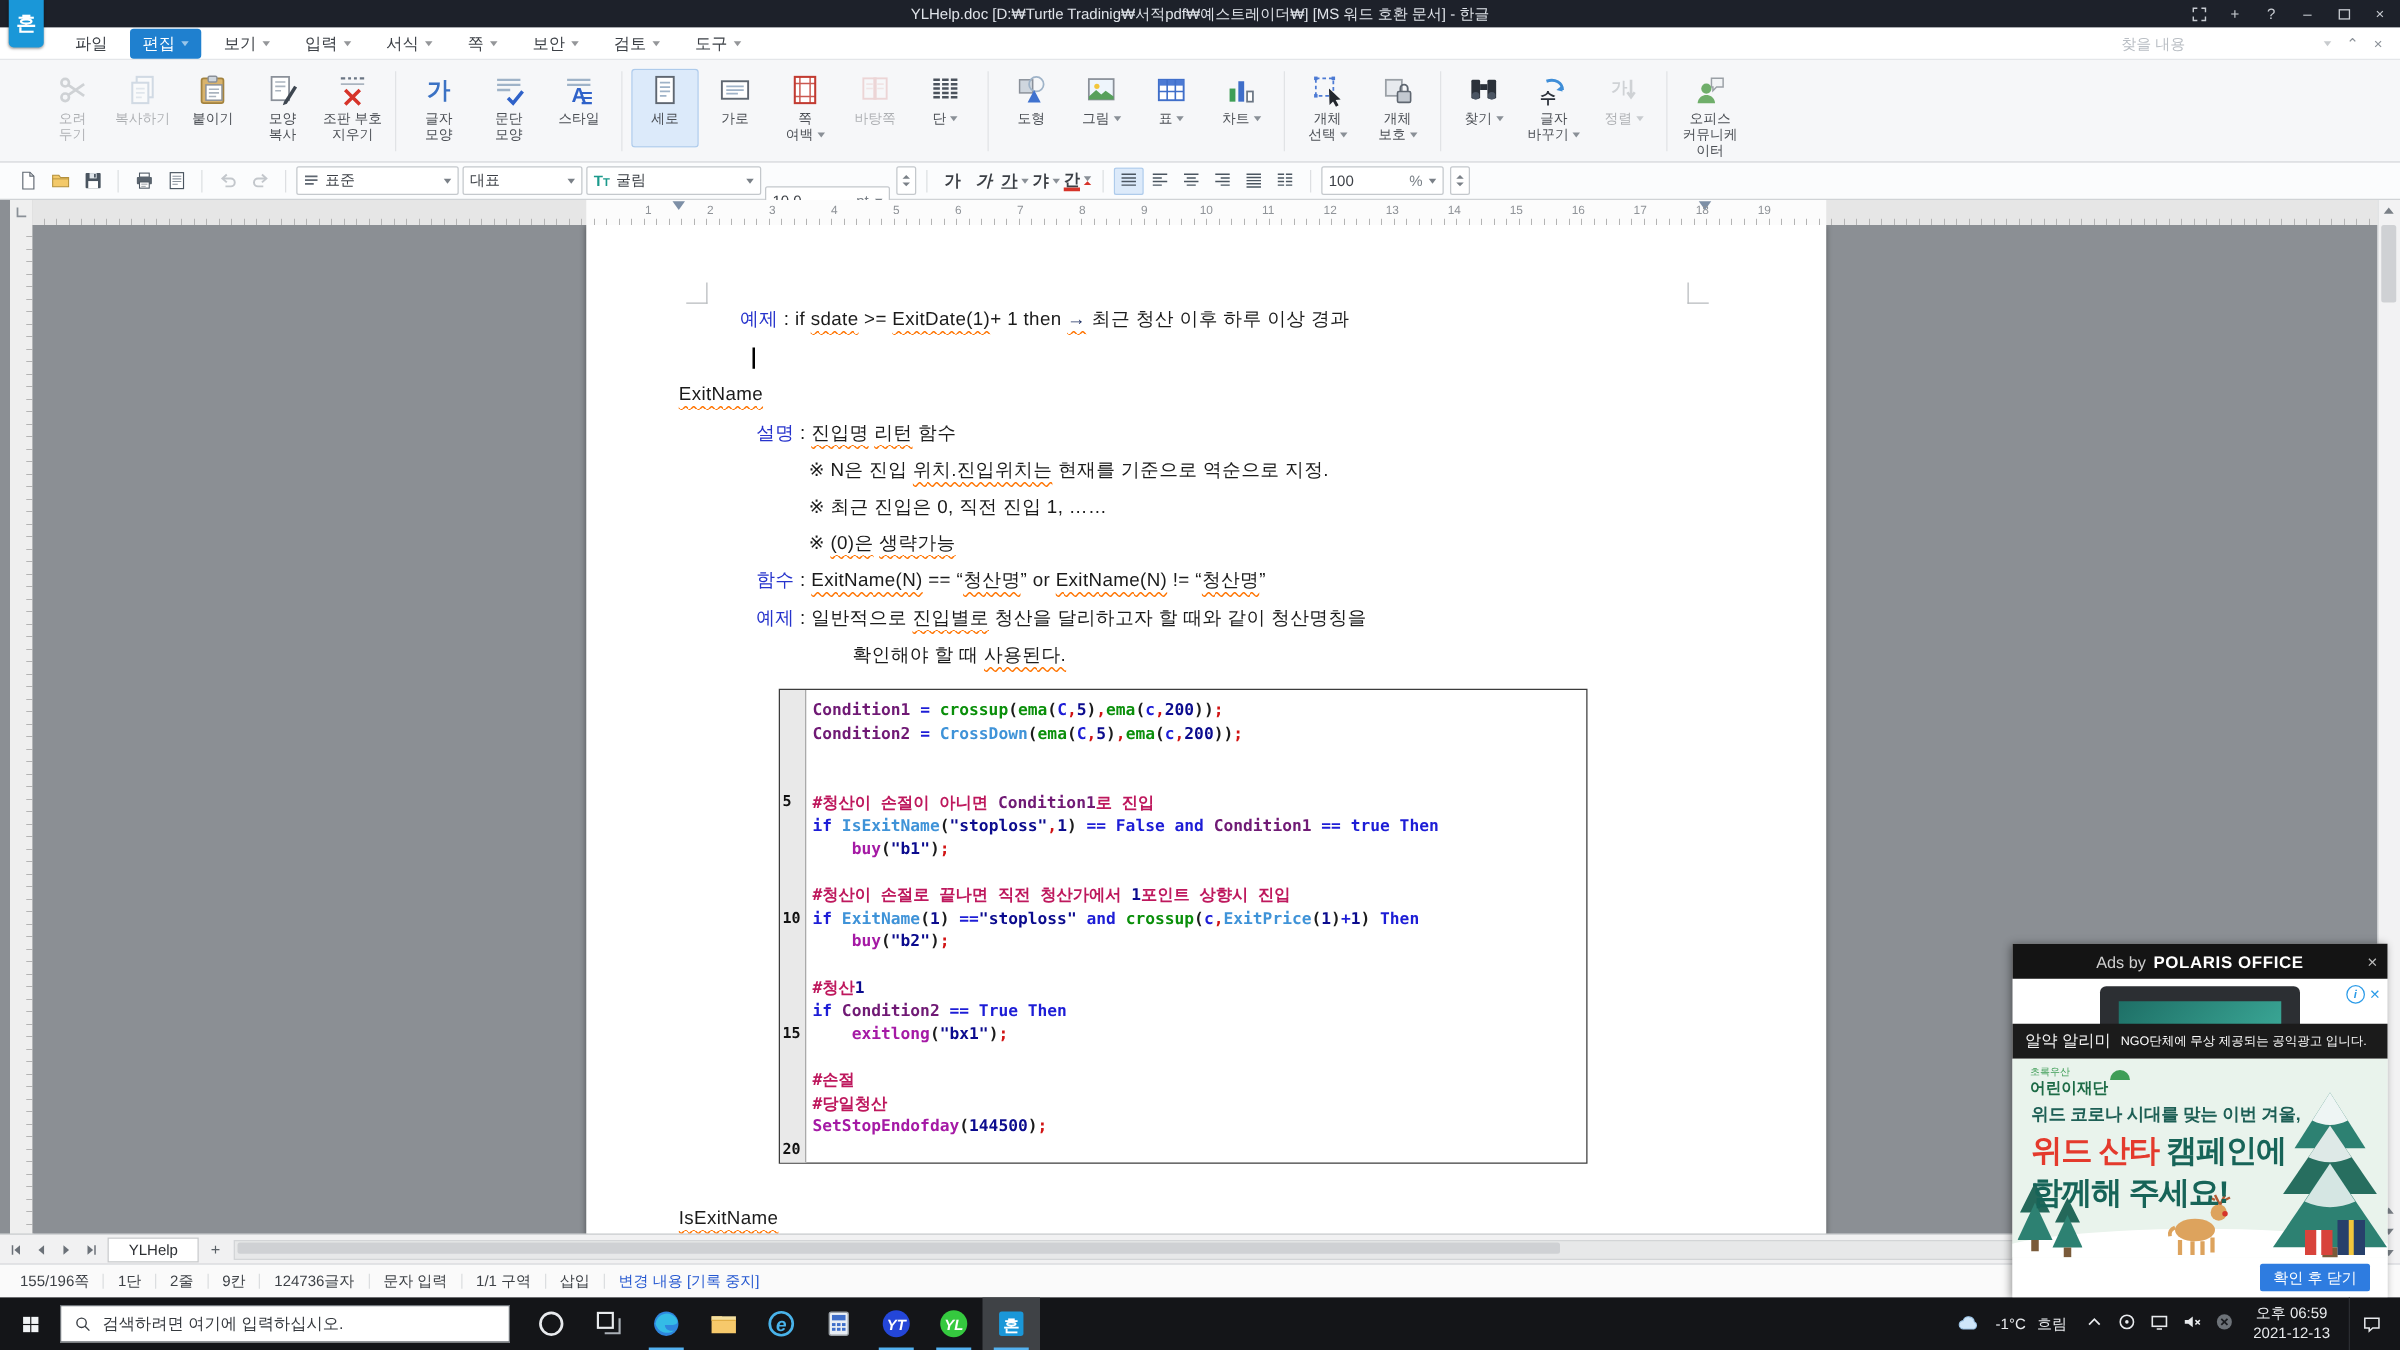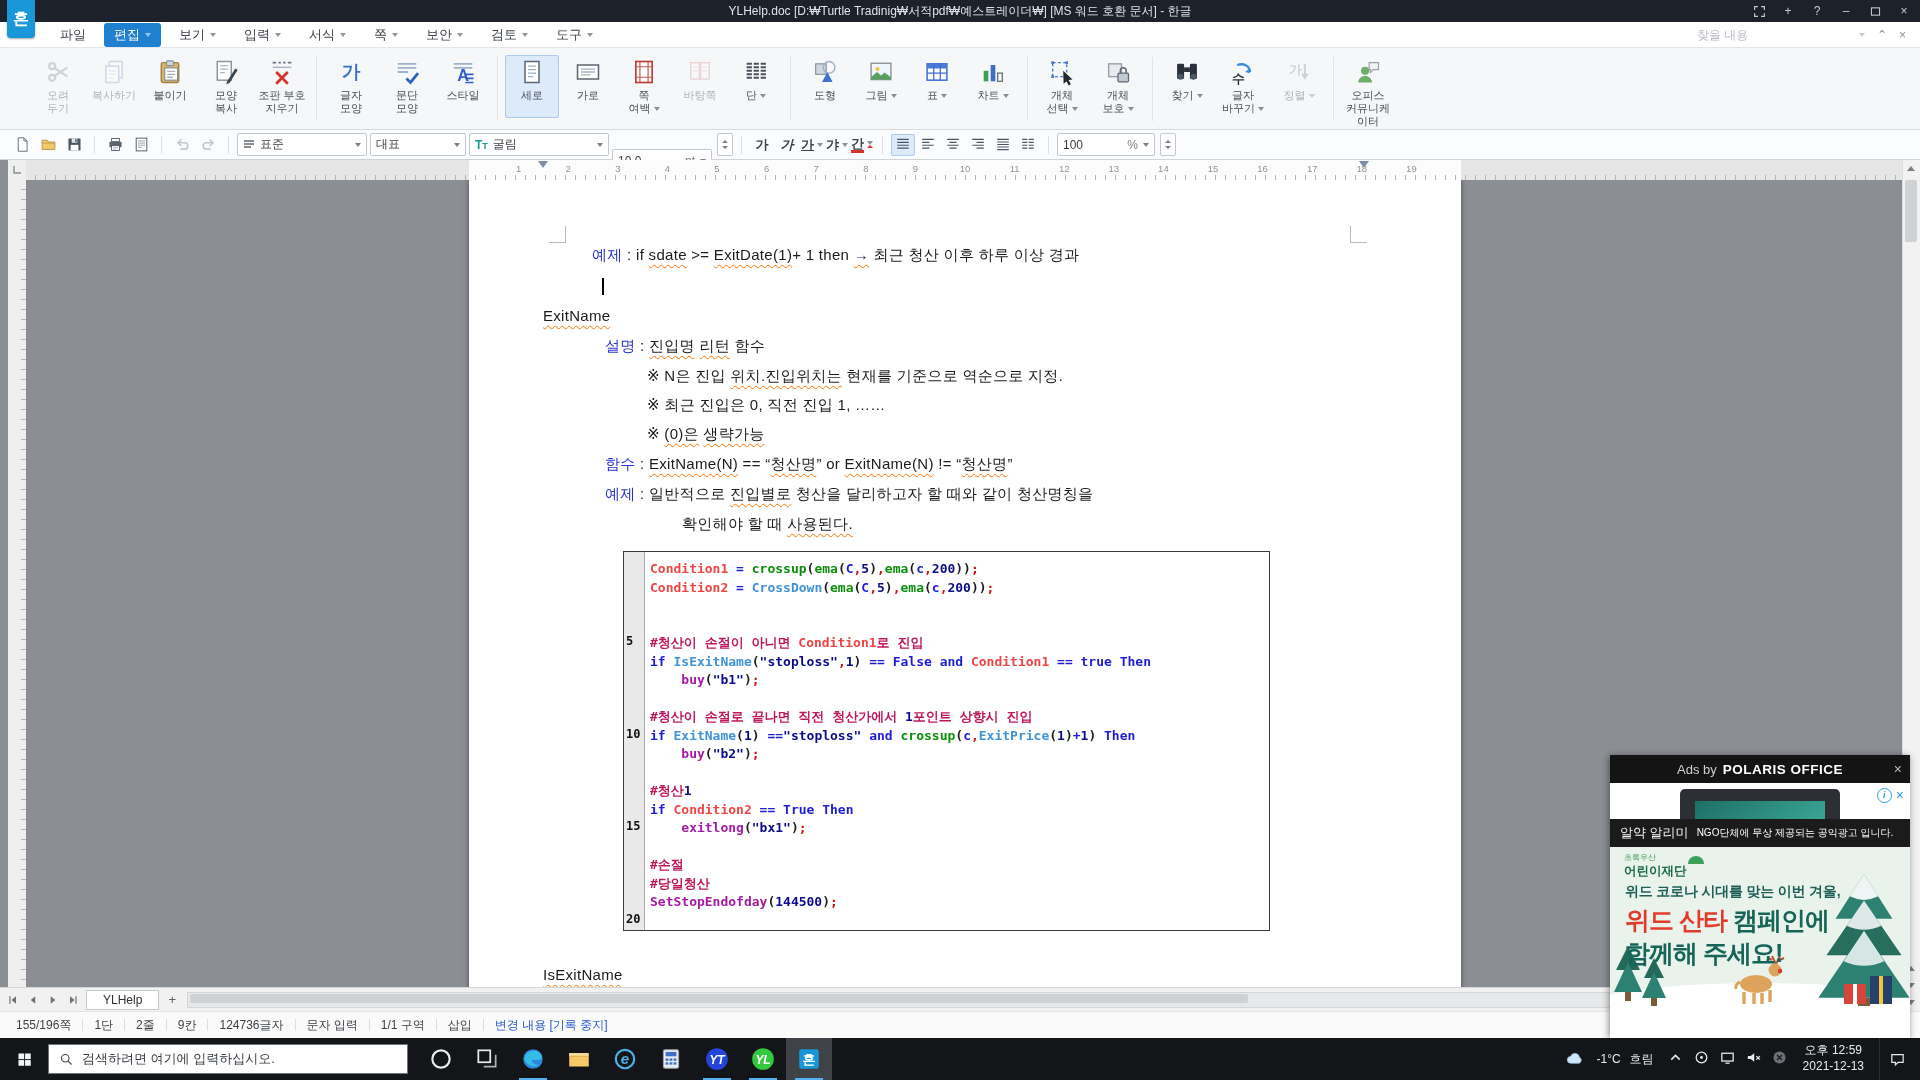--- a/index.html
+++ b/index.html
@@ -80,21 +80,21 @@
   .s-lbl{color:#2633cc;}
   .s-t{color:#1b1b1b;}
   .s-sq{color:#1b1b1b;text-decoration:underline;text-decoration-style:wavy;text-decoration-color:#ff7300;text-decoration-thickness:1px;text-underline-offset:4px;}
   .s-ar{color:#16295e;font-weight:bold;text-decoration:underline wavy #ff7300 1px;text-underline-offset:4px;}
   .caret-bar{position:absolute;width:1.5px;height:17px;background:#000;}
   .codebox{position:absolute;background:#fff;border:1px solid #3c3c3c;box-sizing:border-box;}
   .gutter{position:absolute;left:0;top:0;bottom:0;width:20px;background:#e9e9e9;border-right:1px solid #aaa;}
   .gnum{position:absolute;left:2px;font-size:12px;font-weight:bold;color:#111;font-family:"DejaVu Sans Mono","Liberation Mono",monospace;}
   .codelines{position:absolute;left:26px;top:8px;right:2px;font-family:"DejaVu Sans Mono","Liberation Mono",monospace;font-size:13px;font-weight:bold;}
   .cline{height:18.5px;white-space:pre;line-height:18.5px;}
-  .cd-k{color:#1d1dd6;}.cd-f{color:#0a8f0a;}.cd-fb{color:#3f93d8;}.cd-v{color:#ef4444;text-align:center;}
+  .cd-k{color:#1d1dd6;}.cd-f{color:#0a8f0a;}.cd-fb{color:#3f93d8;}.cd-v{color:#701a75;text-align:center;}
   .cd-p{color:#a51aa5;}.cd-n{color:#0b0b8e;}.cd-c{color:#be185d;}.cd-r{color:#d11414;}.cd-b{color:#1c1c1c;}
 
   
   .vscroll{position:absolute;right:0;top:160px;width:17px;bottom:69px;background:#f2f2f3;border-left:1px solid #dcdee0;}
   .vs-btn{position:absolute;left:0;width:16px;height:17px;display:flex;align-items:center;justify-content:center;}
   .tri-up{width:0;height:0;border-left:4px solid transparent;border-right:4px solid transparent;border-bottom:5px solid #7a8087;}
   .tri-dn{width:0;height:0;border-left:4px solid transparent;border-right:4px solid transparent;border-top:5px solid #7a8087;}
   .vs-thumb{position:absolute;left:2px;width:12px;background:#cfd1d4;border-radius:2px;}
   .tabrow{position:absolute;left:0;top:987px;right:17px;height:24px;background:#f1f1f2;border-top:1px solid #d3d5d7;
     display:flex;align-items:center;padding:0 4px;box-sizing:border-box;gap:2px;}
@@ -943,21 +943,21 @@
               </svg>
             </span></span>
           <span><span class="icon" style="width: 17px; height: 17px;">
               <svg viewBox="0 0 24 24">
                 <circle cx="12" cy="12" r="8.5" fill="#6d7278"></circle>
                 <path d="M8.5 8.5l7 7M15.5 8.5l-7 7" stroke="#1b1d21" stroke-width="2"></path>
               </svg>
             </span></span>
         </span>
       <div class="clock">
-        <div>오후 12:59</div>
+        <div>오후 06:59</div>
         <div>2021-12-13</div>
       </div>
       <div class="notifbtn">
           <span class="icon">
         <svg viewBox="0 0 24 24">
               <path d="M4 5h16v11h-7l-4 3.5V16H4z" fill="none" stroke="#e8eaed" stroke-width="1.7"></path>
             </svg>
           </span>
         </div>
     </div>
@@ -1021,15 +1021,18 @@
         <span class="s">초록우산</span>
         <span class="m">어린이재단</span>
         <span class="leaf"></span>
       </div>
       <div class="ad-l1">위드 코로나 시대를 맞는 이번 겨울,</div>
       <div class="ad-l2">
         <span class="red">위드 산타</span><span class="teal"> 캠페인에</span>
       </div>
       <div class="ad-l3">함께해 주세요!</div>
     </div>
+    <div class="ad-bottom">
+      <div class="ad-btn">확인 후 닫기</div>
+    </div>
   </div>
 
 </div>
 
 </body></html>

